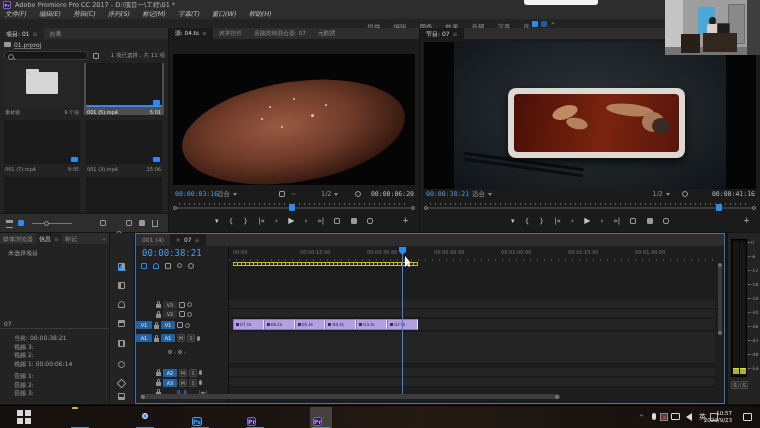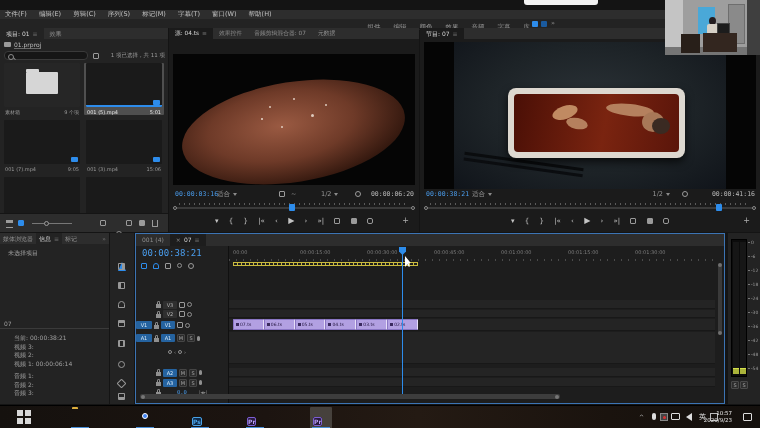--- a/index.html
+++ b/index.html
@@ -6,21 +6,21 @@
   .screen{position:relative;width:760px;height:428px;background:#141414;overflow:hidden;
     font-family:"DejaVu Sans","Liberation Sans",sans-serif;color:#c8c8c8;
     -webkit-font-smoothing:antialiased;}
   .abs{position:absolute;}
   
   .titlebar{left:0;top:0;width:760px;height:10px;background:#2d2d2d;font-size:6.5px;line-height:10px;color:#b5b5b5;}
   .pr-badge{position:absolute;left:3px;top:1px;width:8px;height:8px;background:#2a1a3e;border:1px solid #7c5fd3;
     border-radius:1px;color:#b9a1f5;font-size:4px;line-height:7px;text-align:center;font-weight:bold;box-sizing:border-box;}
   .title-text{position:absolute;left:15px;top:0;white-space:nowrap;}
   .menubar{left:0;top:10px;width:760px;height:9px;background:#2d2d2d;font-size:6.5px;line-height:9px;color:#c0c0c0;}
-  .menubar span{display:inline-block;padding:0 5px;}
+  .menubar span{display:inline-block;padding:0 5px;font-style:italic;}
   .wsbar{left:0;top:19px;width:760px;height:9px;background:#232323;font-size:6.5px;line-height:9px;color:#979797;}
   .wsbar .tabs{position:absolute;right:230px;top:4px;display:flex;gap:13px;}
   .ws-ind{position:absolute;top:2px;width:6px;height:6px;border-radius:1px;}
   .ws-ovf{position:absolute;right:205px;top:0;color:#8a8a8a;}
   
   .panel{background:#232323;}
   .ptabbar{position:absolute;left:0;top:0;right:0;height:11px;background:#2d2d2d;font-size:6px;line-height:11px;color:#8f8f8f;display:flex;}
   .ptab{padding:0 6px;white-space:nowrap;}
   .ptab.active{background:#232323;color:#d8d8d8;}
   .ptab .grip{color:#6f6f6f;margin-left:3px;}
@@ -174,20 +174,24 @@
     text-shadow:1px 1px 0 #000,-1px -1px 0 #000,1px -1px 0 #000,-1px 1px 0 #000,2px 2px 2px rgba(0,0,0,.8);}
   .wm-url{position:absolute;left:44px;top:26px;font-size:9.5px;font-weight:bold;letter-spacing:3.5px;white-space:nowrap;
     text-shadow:1px 1px 0 #000,-1px -1px 0 #000,1px -1px 0 #000,-1px 1px 0 #000;}
   .webcam{left:665px;top:0;width:95px;height:55px;background:#9e9e9e;z-index:50;overflow:hidden;}
 </style>
 </head>
 <body>
 
 <div class="screen">
 
+  <div class="abs titlebar">
+    <span class="pr-badge">Pr</span>
+    <span class="title-text">Adobe Premiere Pro CC 2017 - D:\项目一\工程\01 *</span>
+  </div>
 
   <div class="abs menubar">
     <span>文件(F)</span>
     <span>编辑(E)</span>
     <span>剪辑(C)</span>
     <span>序列(S)</span>
     <span>标记(M)</span>
     <span>字幕(T)</span>
     <span>窗口(W)</span>
     <span>帮助(H)</span>

